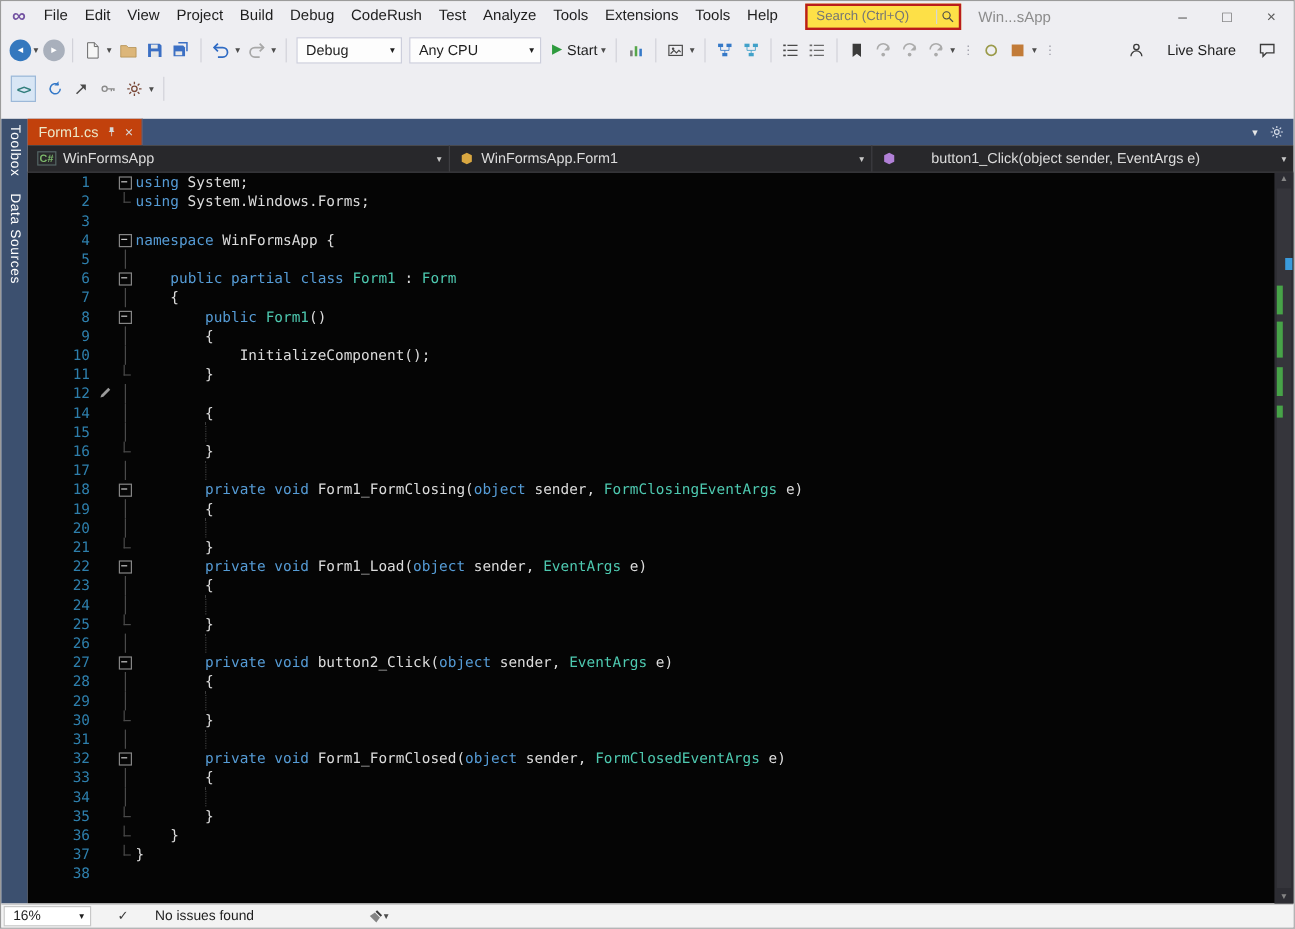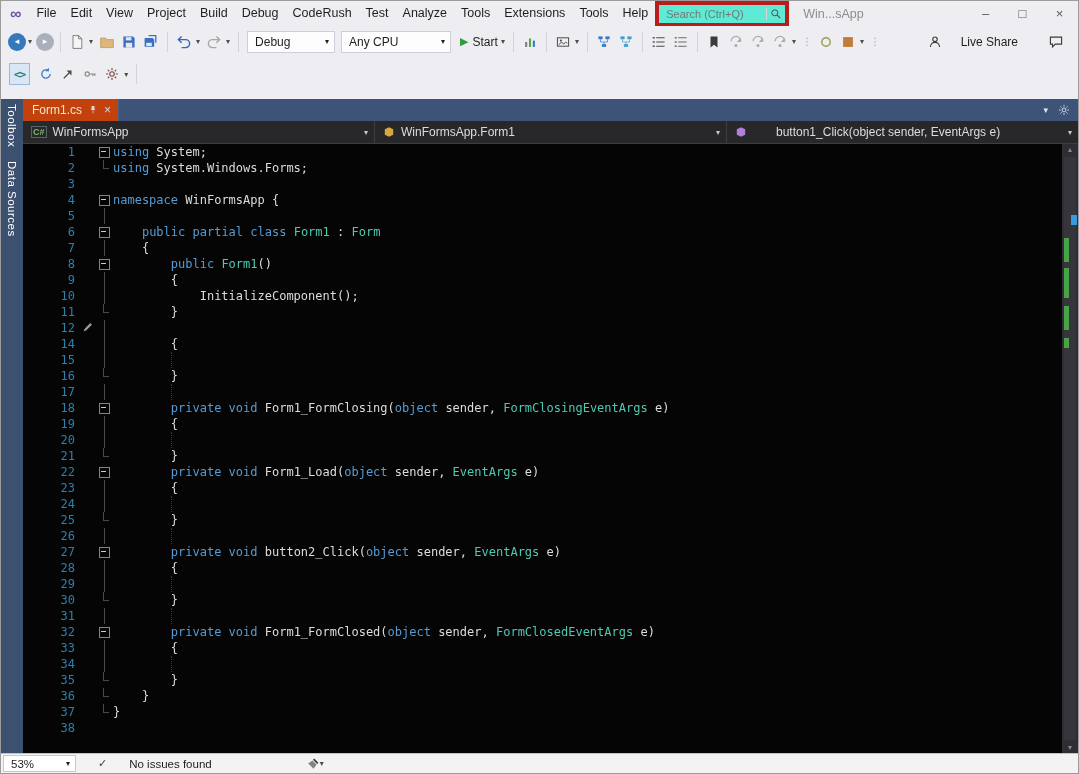--- a/index.html
+++ b/index.html
@@ -3,21 +3,21 @@
 <meta charset="utf-8">
 <style>
   html,body{margin:0;padding:0;background:#C9C9C9;}
   body{width:1079px;height:774px;font-family:"Liberation Sans",sans-serif;}
   .app{box-sizing:border-box;width:1079px;height:774px;border:1px solid #9B9B9B;display:flex;flex-direction:column;background:#EEEEF2;overflow:hidden;}
 
   
   .menubar{height:25px;flex:none;display:flex;align-items:center;background:#EEEEF2;font-size:12.5px;color:#1E1E1E;}
   .vs-logo{color:#7251A1;font-weight:bold;font-style:italic;font-size:16px;margin:0 8px 0 9px;line-height:1;}
   .menu-item{padding:0 7px;line-height:25px;cursor:default;}
-  .search-box{width:118px;height:18px;border:4px solid #b91c1c;background:#5eead4;display:flex;align-items:center;padding:0 3px 0 5px;}
+  .search-box{width:118px;height:18px;border:2px solid #b91c1c;background:#fde047;display:flex;align-items:center;margin-left:16px;padding:0 3px 0 5px;}
   .search-box input{border:0;outline:0;flex:1;min-width:0;font-family:"Liberation Sans",sans-serif;font-size:11px;color:#767676;background:transparent;}
   .search-div{width:1px;height:12px;background:#D6D6D6;margin:0 3px;}
   .window-title{color:#8C8C8C;font-size:12.5px;margin:0 28px 0 14px;white-space:nowrap;}
   .window-controls{margin-left:auto;display:flex;height:25px;}
   .win-btn{width:37px;text-align:center;line-height:25px;color:#5A5A5A;font-size:13px;}
 
   
   .toolbar{height:31px;flex:none;display:flex;align-items:center;background:#EEEEF2;padding-left:6px;font-size:12px;color:#1E1E1E;}
   .toolbar2{height:34px;flex:none;display:flex;align-items:center;background:#EEEEF2;padding:0 0 8px 8px;font-size:12px;}
   .ic{height:22px;min-width:20px;display:flex;align-items:center;justify-content:center;margin:0 1px;}
@@ -30,21 +30,21 @@
   .tsep{width:1px;height:20px;background:#D2D2D9;margin:0 5px;flex:none;}
   .tspacer{flex:1;}
   .circle-btn{width:18px;height:18px;border-radius:9px;display:flex;align-items:center;justify-content:center;margin:0 1px;}
   .circle-btn.back{background:#3478BE;}
   .circle-btn.fwd{background:#A9B0BC;}
   .circle-glyph{color:#FFFFFF;font-size:9px;line-height:1;}
   .combo{box-sizing:border-box;height:22px;background:#FDFDFD;border:1px solid #CCCEDB;display:flex;align-items:center;padding-left:7px;margin:0 3px;font-size:12px;color:#1E1E1E;}
   .combo-arrow{margin-left:auto;padding:0 5px;font-size:8px;color:#1E1E1E;}
   .start{display:flex;align-items:center;gap:4px;margin:0 2px 0 6px;}
   .play{color:#2E9B3E;font-size:11px;line-height:1;}
-  .live-share{display:flex;gap:19px;color:#1E1E1E;margin-right:12px;}
+  .live-share{display:flex;gap:19px;color:#1E1E1E;margin-right:0;}
   .live-share svg{color:#3B3B3B;}
   .tb-toggled{height:20px;padding:0 4px;border:1px solid #9CB8D8;background:#D8E6F5;display:flex;align-items:center;margin-right:5px;}
   .brackets{font-family:"DejaVu Sans Mono",monospace;font-weight:bold;font-size:11px;color:#2E7D7B;letter-spacing:-1px;}
 
   
   .workspace{flex:1;display:flex;min-height:0;}
   .side-rail{width:22px;flex:none;background:#3C506F;color:#FFFFFF;display:flex;flex-direction:column;align-items:center;padding-top:5px;gap:14px;font-size:11.5px;}
   .rail-label{writing-mode:vertical-rl;white-space:nowrap;letter-spacing:0.5px;}
   .main-col{flex:1;display:flex;flex-direction:column;min-width:0;}
 
@@ -766,21 +766,21 @@
           <div class="sb-mark" style="top:162px;height:24px;left:2px;width:5px;background:#47A348"></div>
           <div class="sb-mark" style="top:194px;height:10px;left:2px;width:5px;background:#47A348"></div>
           <span class="sb-arrow down">▼</span>
         </div>
       </div>
     </div>
   </div>
 
   <div class="statusbar">
     <div class="zoom-combo">
-      <span>53%</span>
+      <span>16%</span>
       <span class="combo-arrow">▾</span>
     </div>
     <span class="status-check">✓</span>
     <span class="status-msg">No issues found</span>
     <svg class="icon12 broom">
         <use href="#i-broom"></use>
       </svg>
     <span class="chev">▾</span>
   </div>
 

